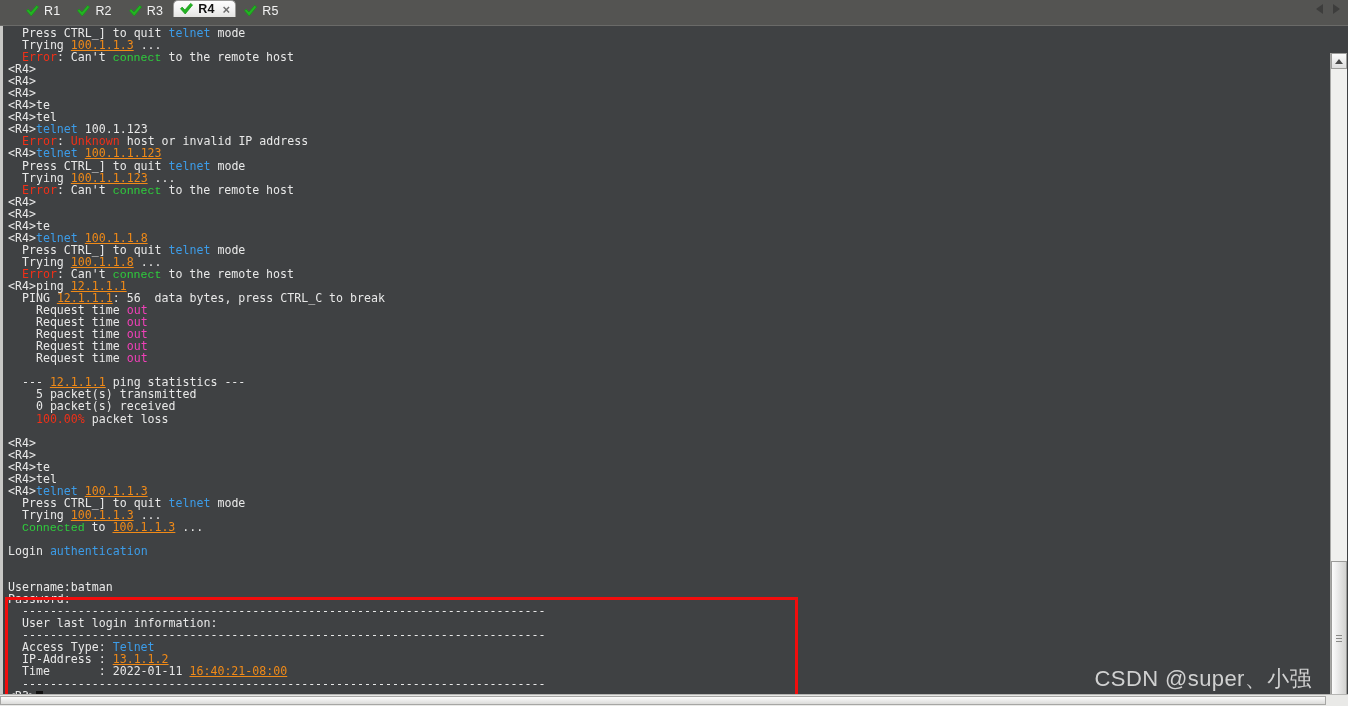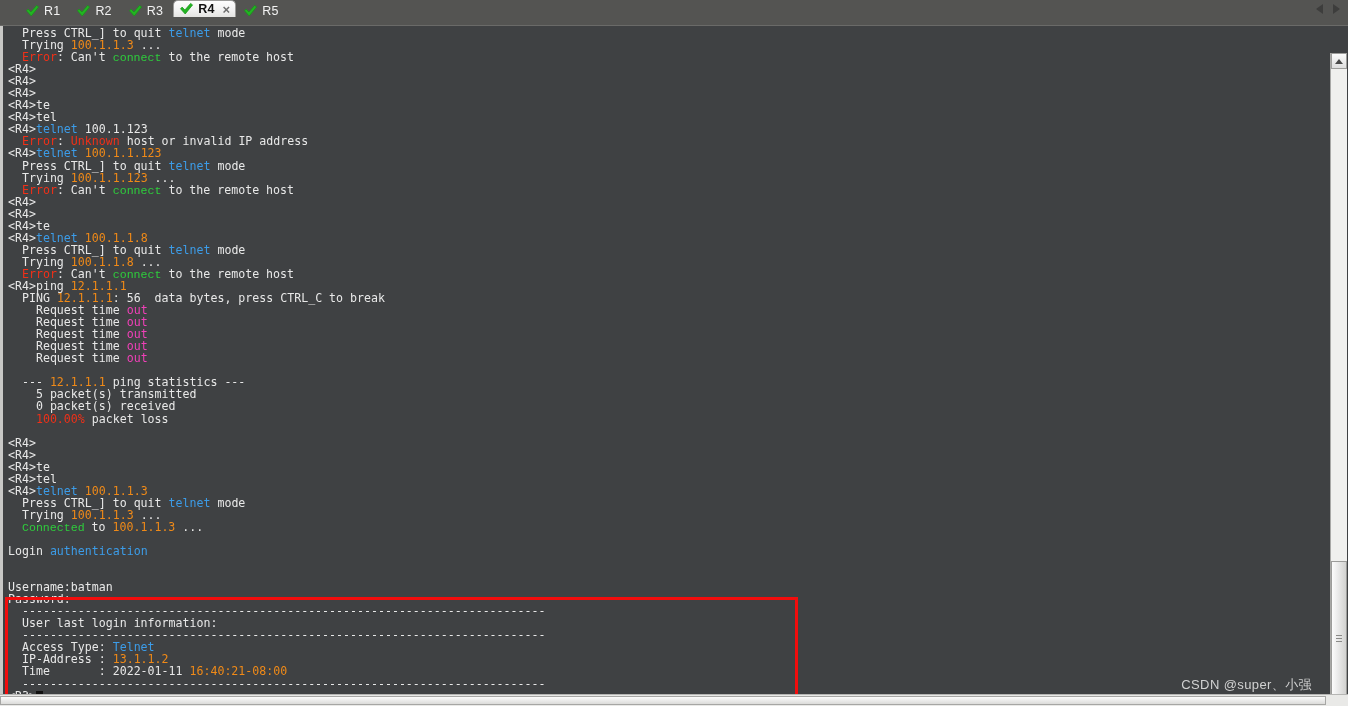--- a/index.html
+++ b/index.html
@@ -102,21 +102,21 @@
     right: 28px;
     font-family: "DejaVu Sans Mono", monospace;
     font-size: 11.6px;
     line-height: 12.05px;
     color: #e8e8e8;
     white-space: pre;
     letter-spacing: 0px;
   }
   .ln { height: 12.05px; }
   .c-blue    { color: #3c9ce8; }
-  .c-orange  { color: #f08a18; }
+  .c-orange  { color: #f08a18; text-decoration: underline; }
   .c-red     { color: #f03018; text-align: center; }
   .c-green   { color: #2ecc3c; font-family: Liberation Mono, monospace; }
   .c-magenta { color: #f040b8; }
   .c-white   { color: #e8e8e8; }
   .cursor {
     display: inline-block;
     width: 7px; height: 10px;
     background: #111;
     vertical-align: -1px;
   }
@@ -187,21 +187,21 @@
     background: linear-gradient(to bottom, #fbfbfb, #dcdcda);
     border: 1px solid #a6a6a4;
     box-sizing: border-box;
   }
 
   
   #watermark {
     position: absolute;
     right: 36px; bottom: 12px;
     font-family: "Liberation Sans", sans-serif;
-    font-size: 13px;
+    font-size: 22px;
     color: #dcdcdc;
     opacity: 0.93;
     white-space: nowrap;
     letter-spacing: 0.4px;
   }
 </style>
 </head>
 <body>
 
 <div id="app">

